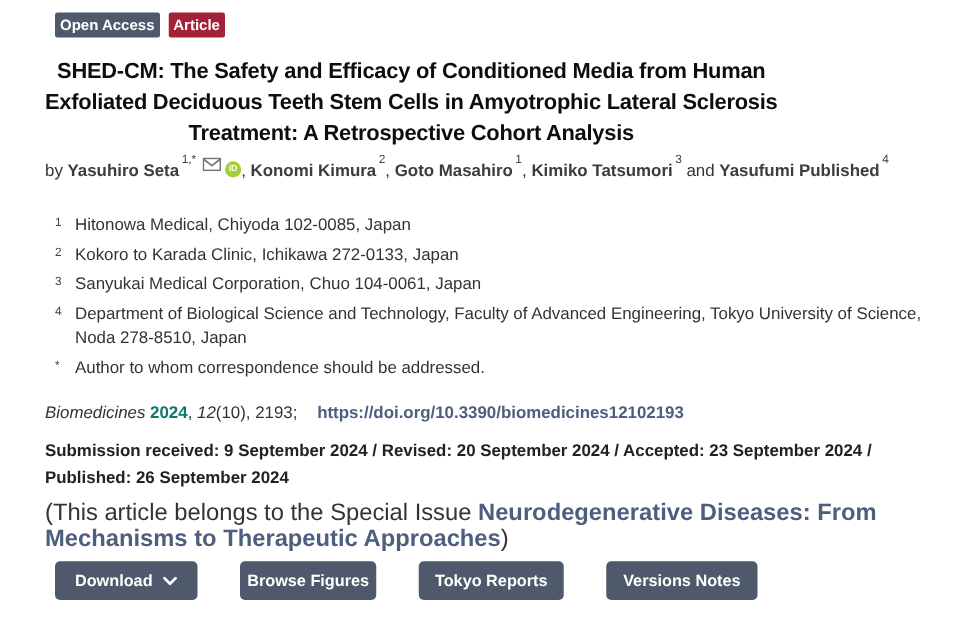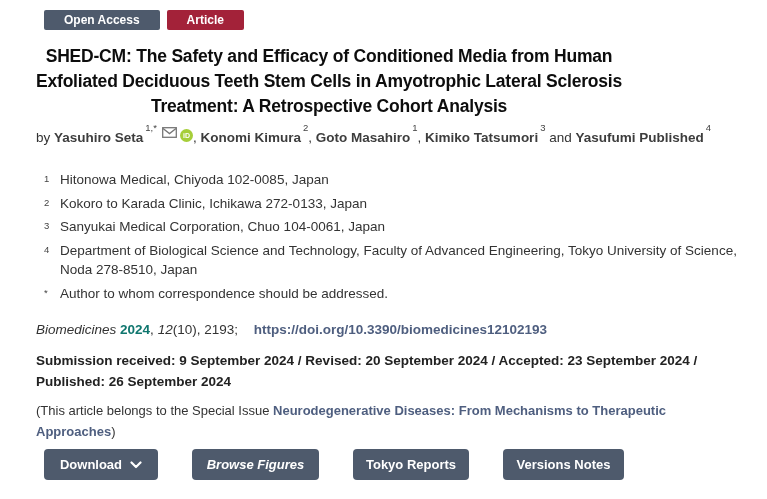--- a/index.html
+++ b/index.html
@@ -5,21 +5,21 @@
   * { margin:0; padding:0; box-sizing:border-box; }
   html,body { background:#ffffff; }
   body { font-family:"Liberation Sans", sans-serif; color:#333; }
   .page {
     position:relative; width:767px; height:499px; background:#fff; overflow:hidden;
   }
 
   
   .badges { position:absolute; left:44px; top:10px; display:flex; gap:7px; }
   .badge {
-    display:inline-block; height:20px; line-height:20px; padding:0 20px;
+    display:inline-block; height:20px; line-height:20px; padding:0 4px;
     font-size:12px; font-weight:700; color:#fff; border-radius:2px;
     white-space:pre;
   }
   .badge-oa  { background:var(--slate,#4E5A6C); }
   .badge-art { background:var(--red,#A32239); }
 
   
   .title { position:absolute; left:36px; top:44px; color:#0d0d0d; }
   .title .tline {
     display:block; font-size:17.5px; font-weight:700; line-height:25px;
@@ -60,34 +60,34 @@
 
   
   .dates {
     position:absolute; left:36px; top:350px; width:706px;
     font-size:13.5px; font-weight:700; color:#222; line-height:21px;
   }
 
   
   .special {
     position:absolute; left:36px; top:400px; width:706px;
-    font-size:13px; color:#333; line-height:21px;
+    font-size:19px; color:#333; line-height:21px;
   }
   .special span { white-space:pre-wrap; }
   .si-link { color:var(--link,#4E5E7F); font-weight:700; text-decoration:none; cursor:pointer; }
 
   
   .actions { position:absolute; left:44px; top:449px; display:flex; gap:34px; }
   .btn {
     height:31px; border:none; border-radius:4px; background:var(--slate,#4E5A6C);
     color:#fff; font-family:"Liberation Sans", sans-serif; font-size:13px; font-weight:700;
     display:inline-flex; align-items:center; justify-content:center; cursor:pointer;
   }
   .btn-download { width:114px; }
-  .btn-browse   { width:127px;font-style:italic; }
+  .btn-browse   { width:109px; }
   .btn-review   { width:116px; }
   .btn-versions { width:121px; }
   .chev { margin-left:8px; display:inline-block; }
 </style>
 </head>
 <body>
 
 <div class="page">
 
   <div class="badges">

